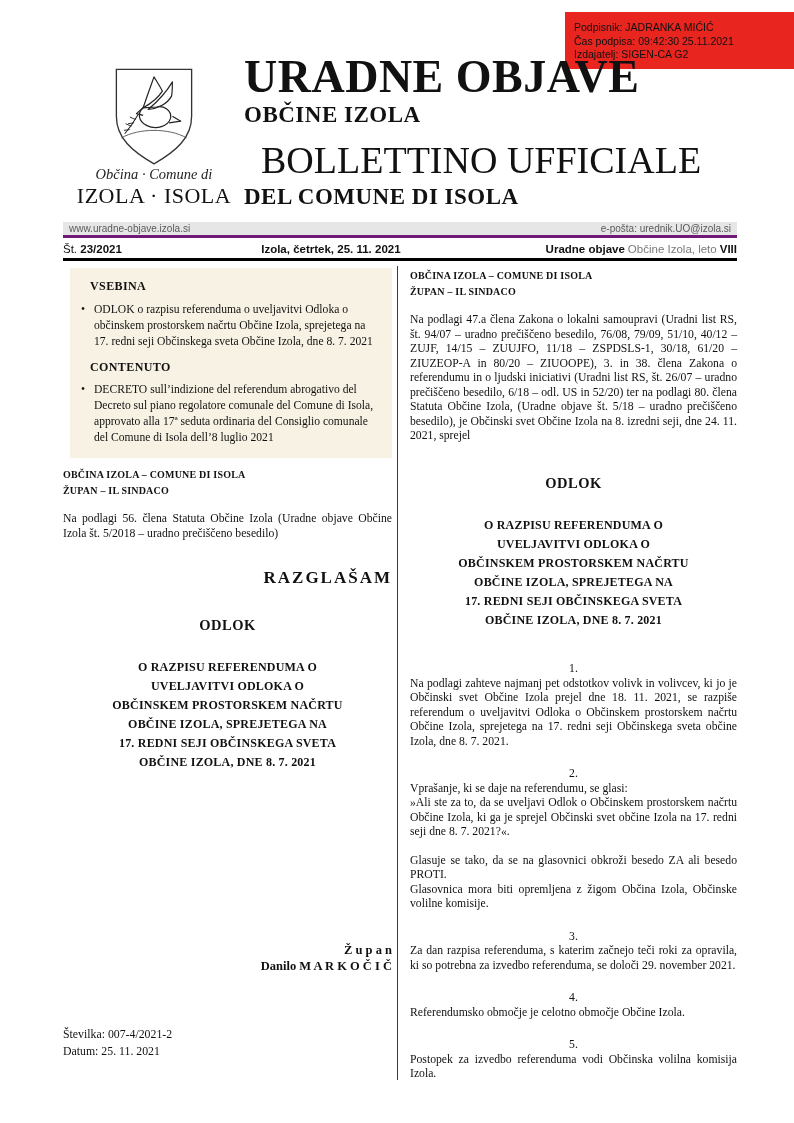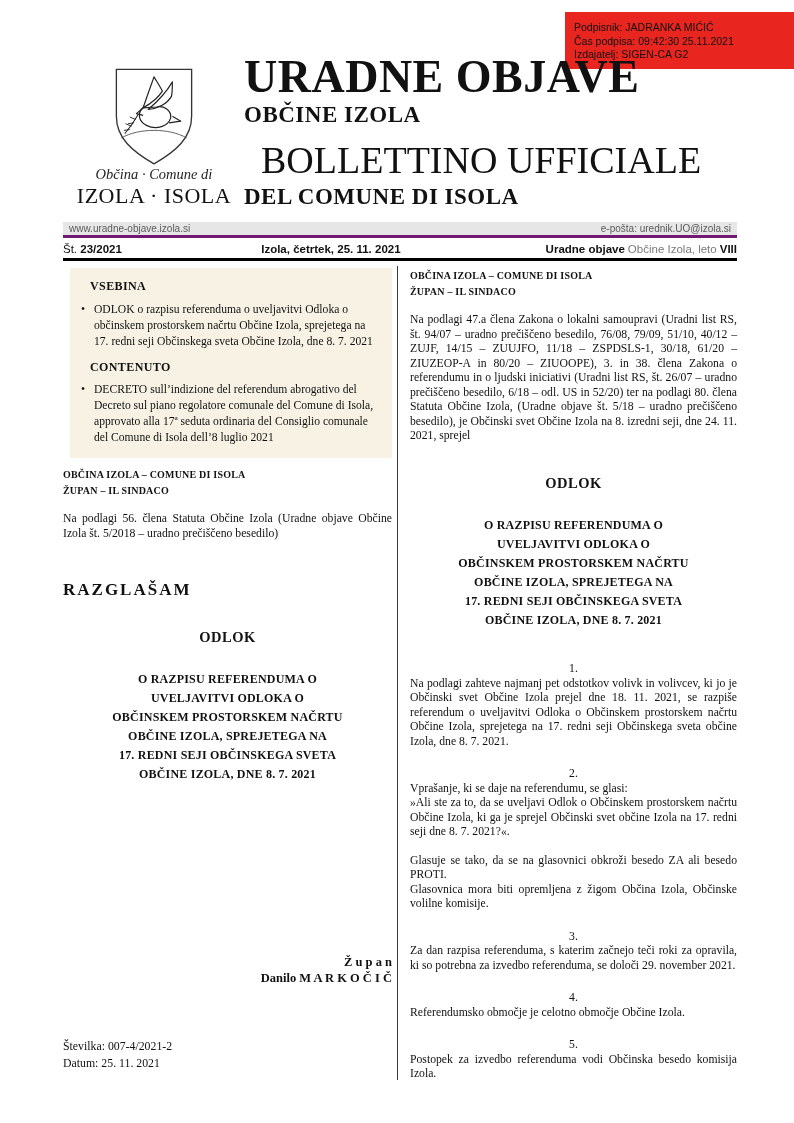--- a/index.html
+++ b/index.html
@@ -49,21 +49,21 @@
   .cbox{margin-left:7px;width:322px;box-sizing:border-box;background:#f7f2e3;padding:9px 13px 12px 11px;}
   .cbox-h{font-size:12px;font-weight:bold;letter-spacing:0.4px;margin:2px 0 8px 9px;}
   .cbox-h2{margin-top:10px;}
   .citem{display:flex;font-size:11.6px;line-height:16px;}
   .bullet{width:13px;flex:none;}
   .citem-t{flex:1;}
 
   .orgblk{margin-top:9px;font-weight:bold;font-size:10px;line-height:16px;letter-spacing:0.2px;}
   .bodyp{margin:0;text-align:justify;}
   .mt{margin-top:13px;}
-  .razglasam{margin-top:42px;text-align:left;font-weight:bold;font-size:17px;letter-spacing:2px;}
+  .razglasam{margin-top:30px;text-align:right;font-weight:bold;font-size:17px;letter-spacing:2px;}
   .odlok{margin-top:32px;text-align:center;font-weight:bold;font-size:14.5px;letter-spacing:0.5px;}
   .dtitle{margin-top:26px;text-align:center;font-weight:bold;font-size:12px;line-height:19px;letter-spacing:0.2px;}
   .sigblk{margin-top:170px;text-align:right;font-weight:bold;font-size:12.5px;line-height:16px;}
   .idsblk{margin-top:52px;font-size:11.8px;line-height:16.5px;}
   .snum{margin-top:18px;text-align:center;}
   .snum-first{margin-top:32px;}
   .gap{margin-top:14px;}
 </style>
 </head>
 <body>
@@ -192,16 +192,16 @@
     <p class="bodyp gap">Glasuje se tako, da se na glasovnici obkroži besedo ZA ali besedo PROTI.</p>
     <p class="bodyp">Glasovnica mora biti opremljena z žigom Občina Izola, Občinske volilne komisije.</p>
 
     <div class="snum">3.</div>
     <p class="bodyp">Za dan razpisa referenduma, s katerim začnejo teči roki za opravila, ki so potrebna za izvedbo referenduma, se določi 29. november 2021.</p>
 
     <div class="snum">4.</div>
     <p class="bodyp">Referendumsko območje je celotno območje Občine Izola.</p>
 
     <div class="snum">5.</div>
-    <p class="bodyp">Postopek za izvedbo referenduma vodi Občinska besedo komisija Izola.</p>
+    <p class="bodyp">Postopek za izvedbo referenduma vodi Občinska volilna komisija Izola.</p>
   </div>
 
 </div>
 
 </body></html>

